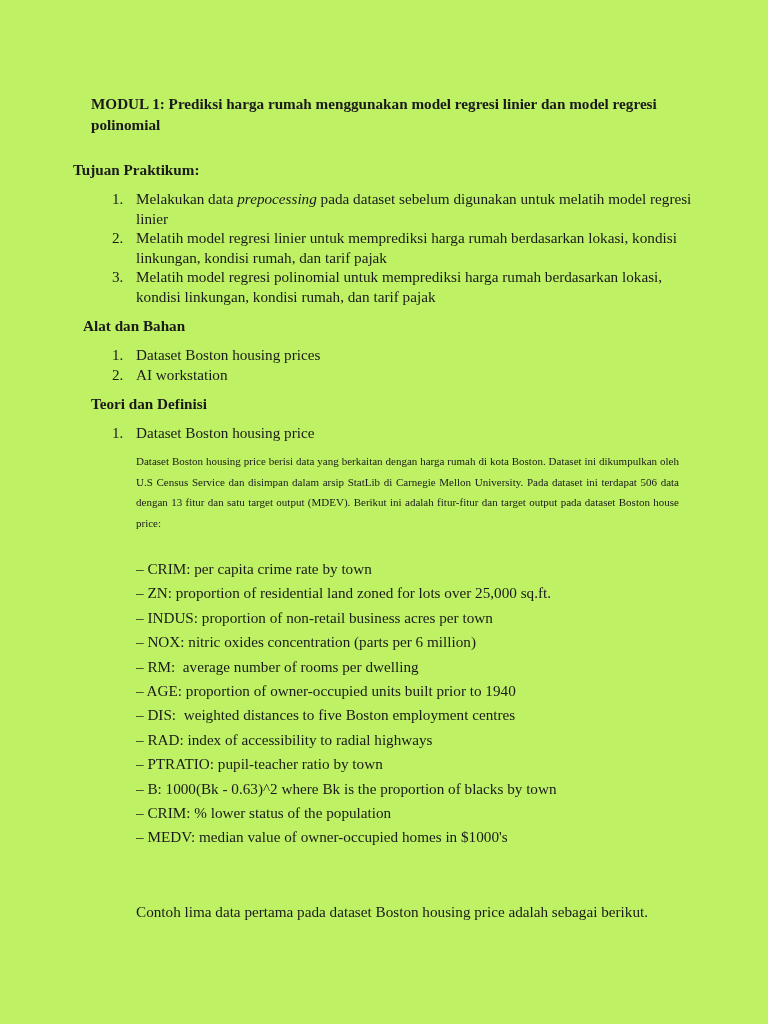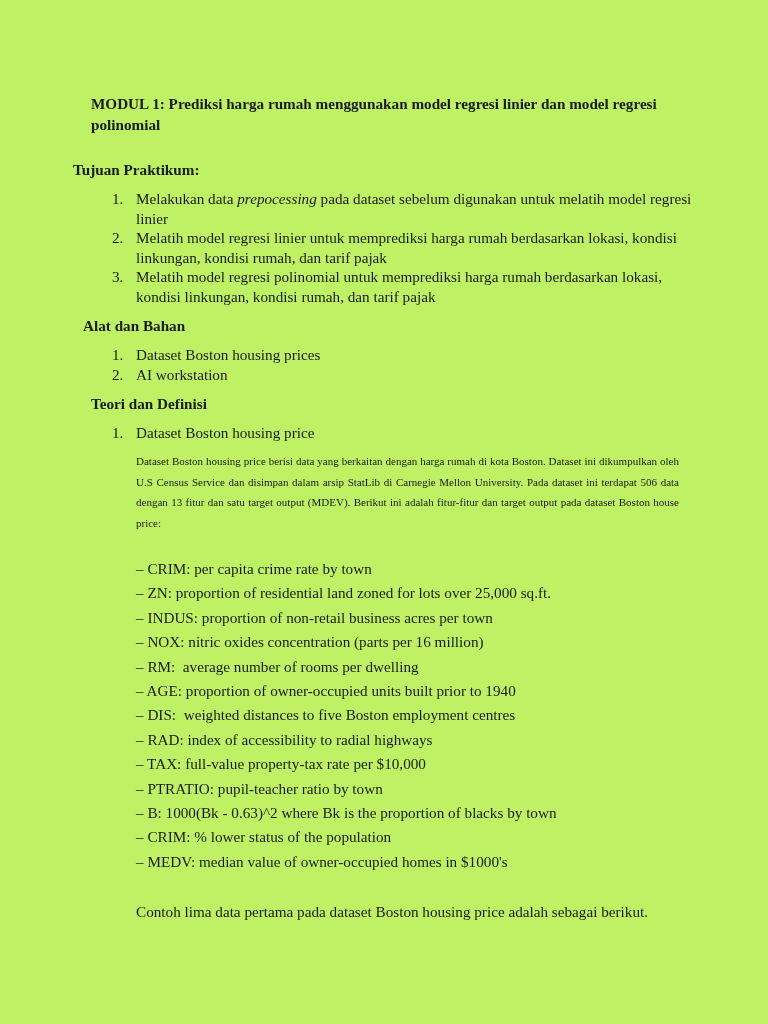--- a/index.html
+++ b/index.html
@@ -133,26 +133,25 @@
       <span>Dataset Boston housing price</span>
     </li>
   </ol>
 
   <div class="abs para">Dataset Boston housing price berisi data yang berkaitan dengan harga rumah di kota Boston. Dataset ini dikumpulkan oleh U.S Census Service dan disimpan dalam arsip StatLib di Carnegie Mellon University. Pada dataset ini terdapat 506 data dengan 13 fitur dan satu target output (MDEV). Berikut ini adalah fitur-fitur dan target output pada dataset Boston house price:</div>
 
   <ul class="features">
     <li>– CRIM: per capita crime rate by town</li>
     <li>– ZN: proportion of residential land zoned for lots over 25,000 sq.ft.</li>
     <li>– INDUS: proportion of non-retail business acres per town</li>
-    <li>– NOX: nitric oxides concentration (parts per 16 million)</li>
+    <li>– NOX: nitric oxides concentration (parts per 6 million)</li>
     <li style="white-space:pre;">– RM:  average number of rooms per dwelling</li>
     <li>– AGE: proportion of owner-occupied units built prior to 1940</li>
     <li style="white-space:pre;">– DIS:  weighted distances to five Boston employment centres</li>
     <li>– RAD: index of accessibility to radial highways</li>
-    <li>– TAX: full-value property-tax rate per $10,000</li>
     <li>– PTRATIO: pupil-teacher ratio by town</li>
     <li>– B: 1000(Bk - 0.63)^2 where Bk is the proportion of blacks by town</li>
     <li>– CRIM: % lower status of the population</li>
     <li>– MEDV: median value of owner-occupied homes in $1000's</li>
   </ul>
 
   <div class="abs closing">Contoh lima data pertama pada dataset Boston housing price adalah sebagai berikut.</div>
 
 </div>
 

